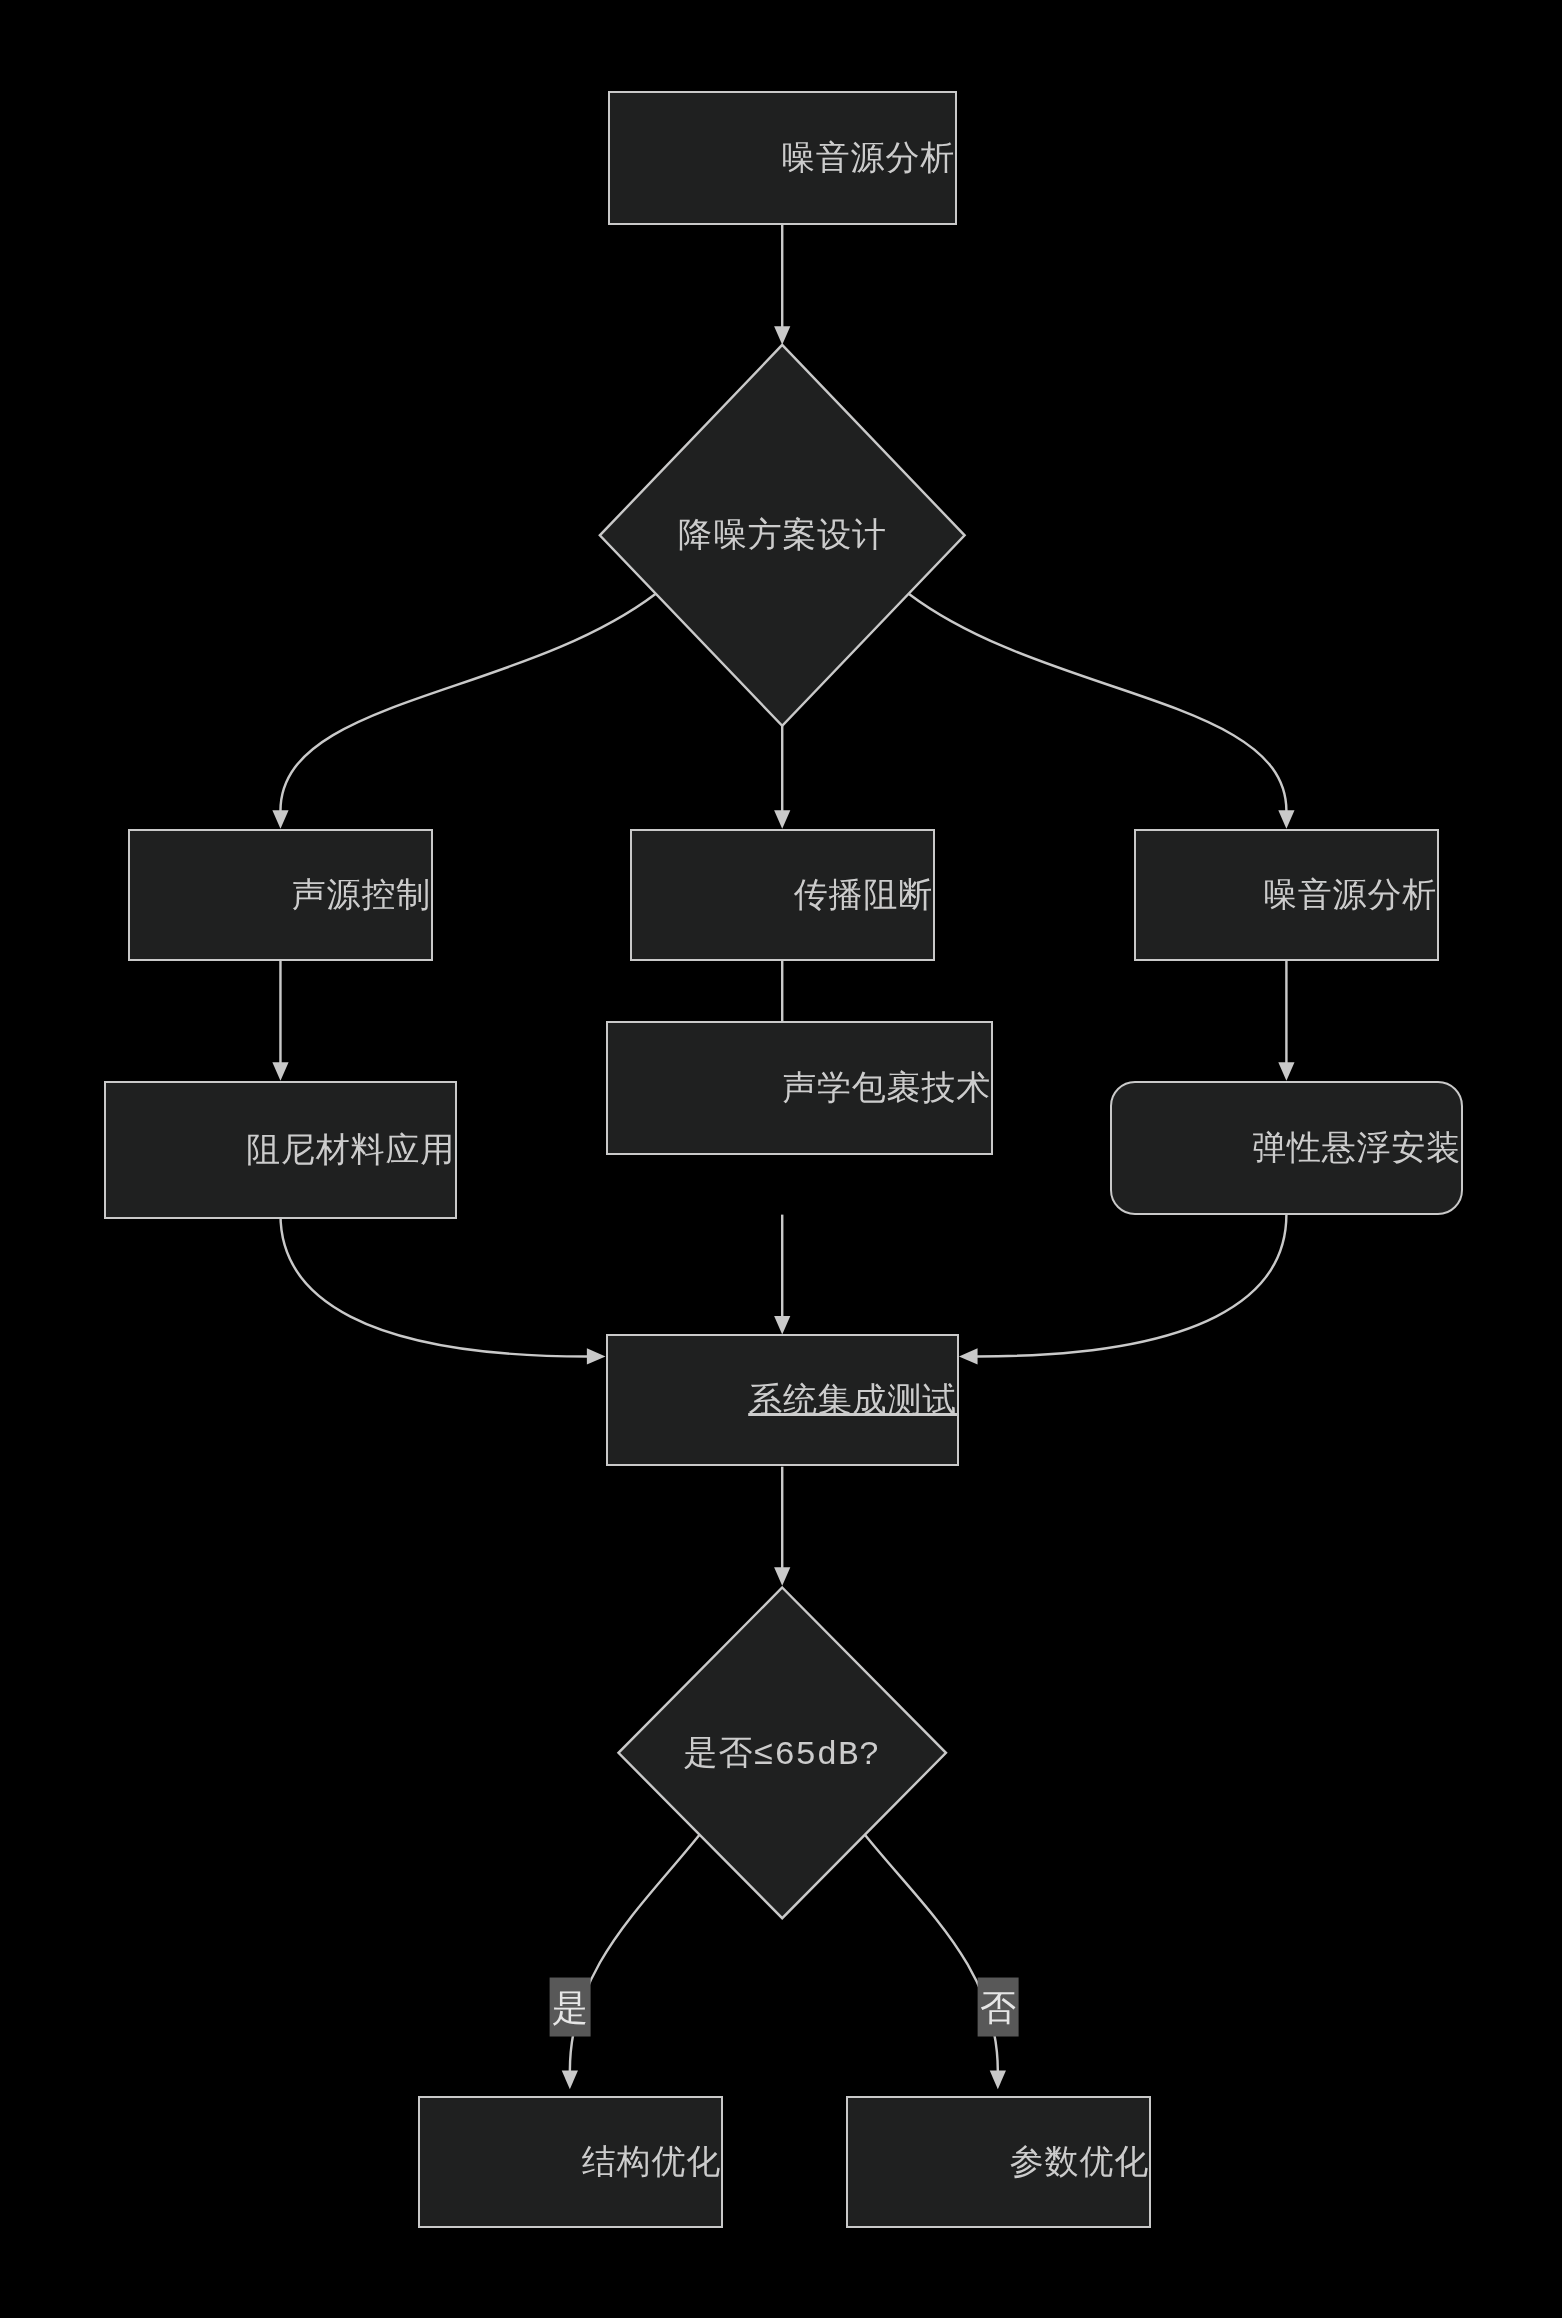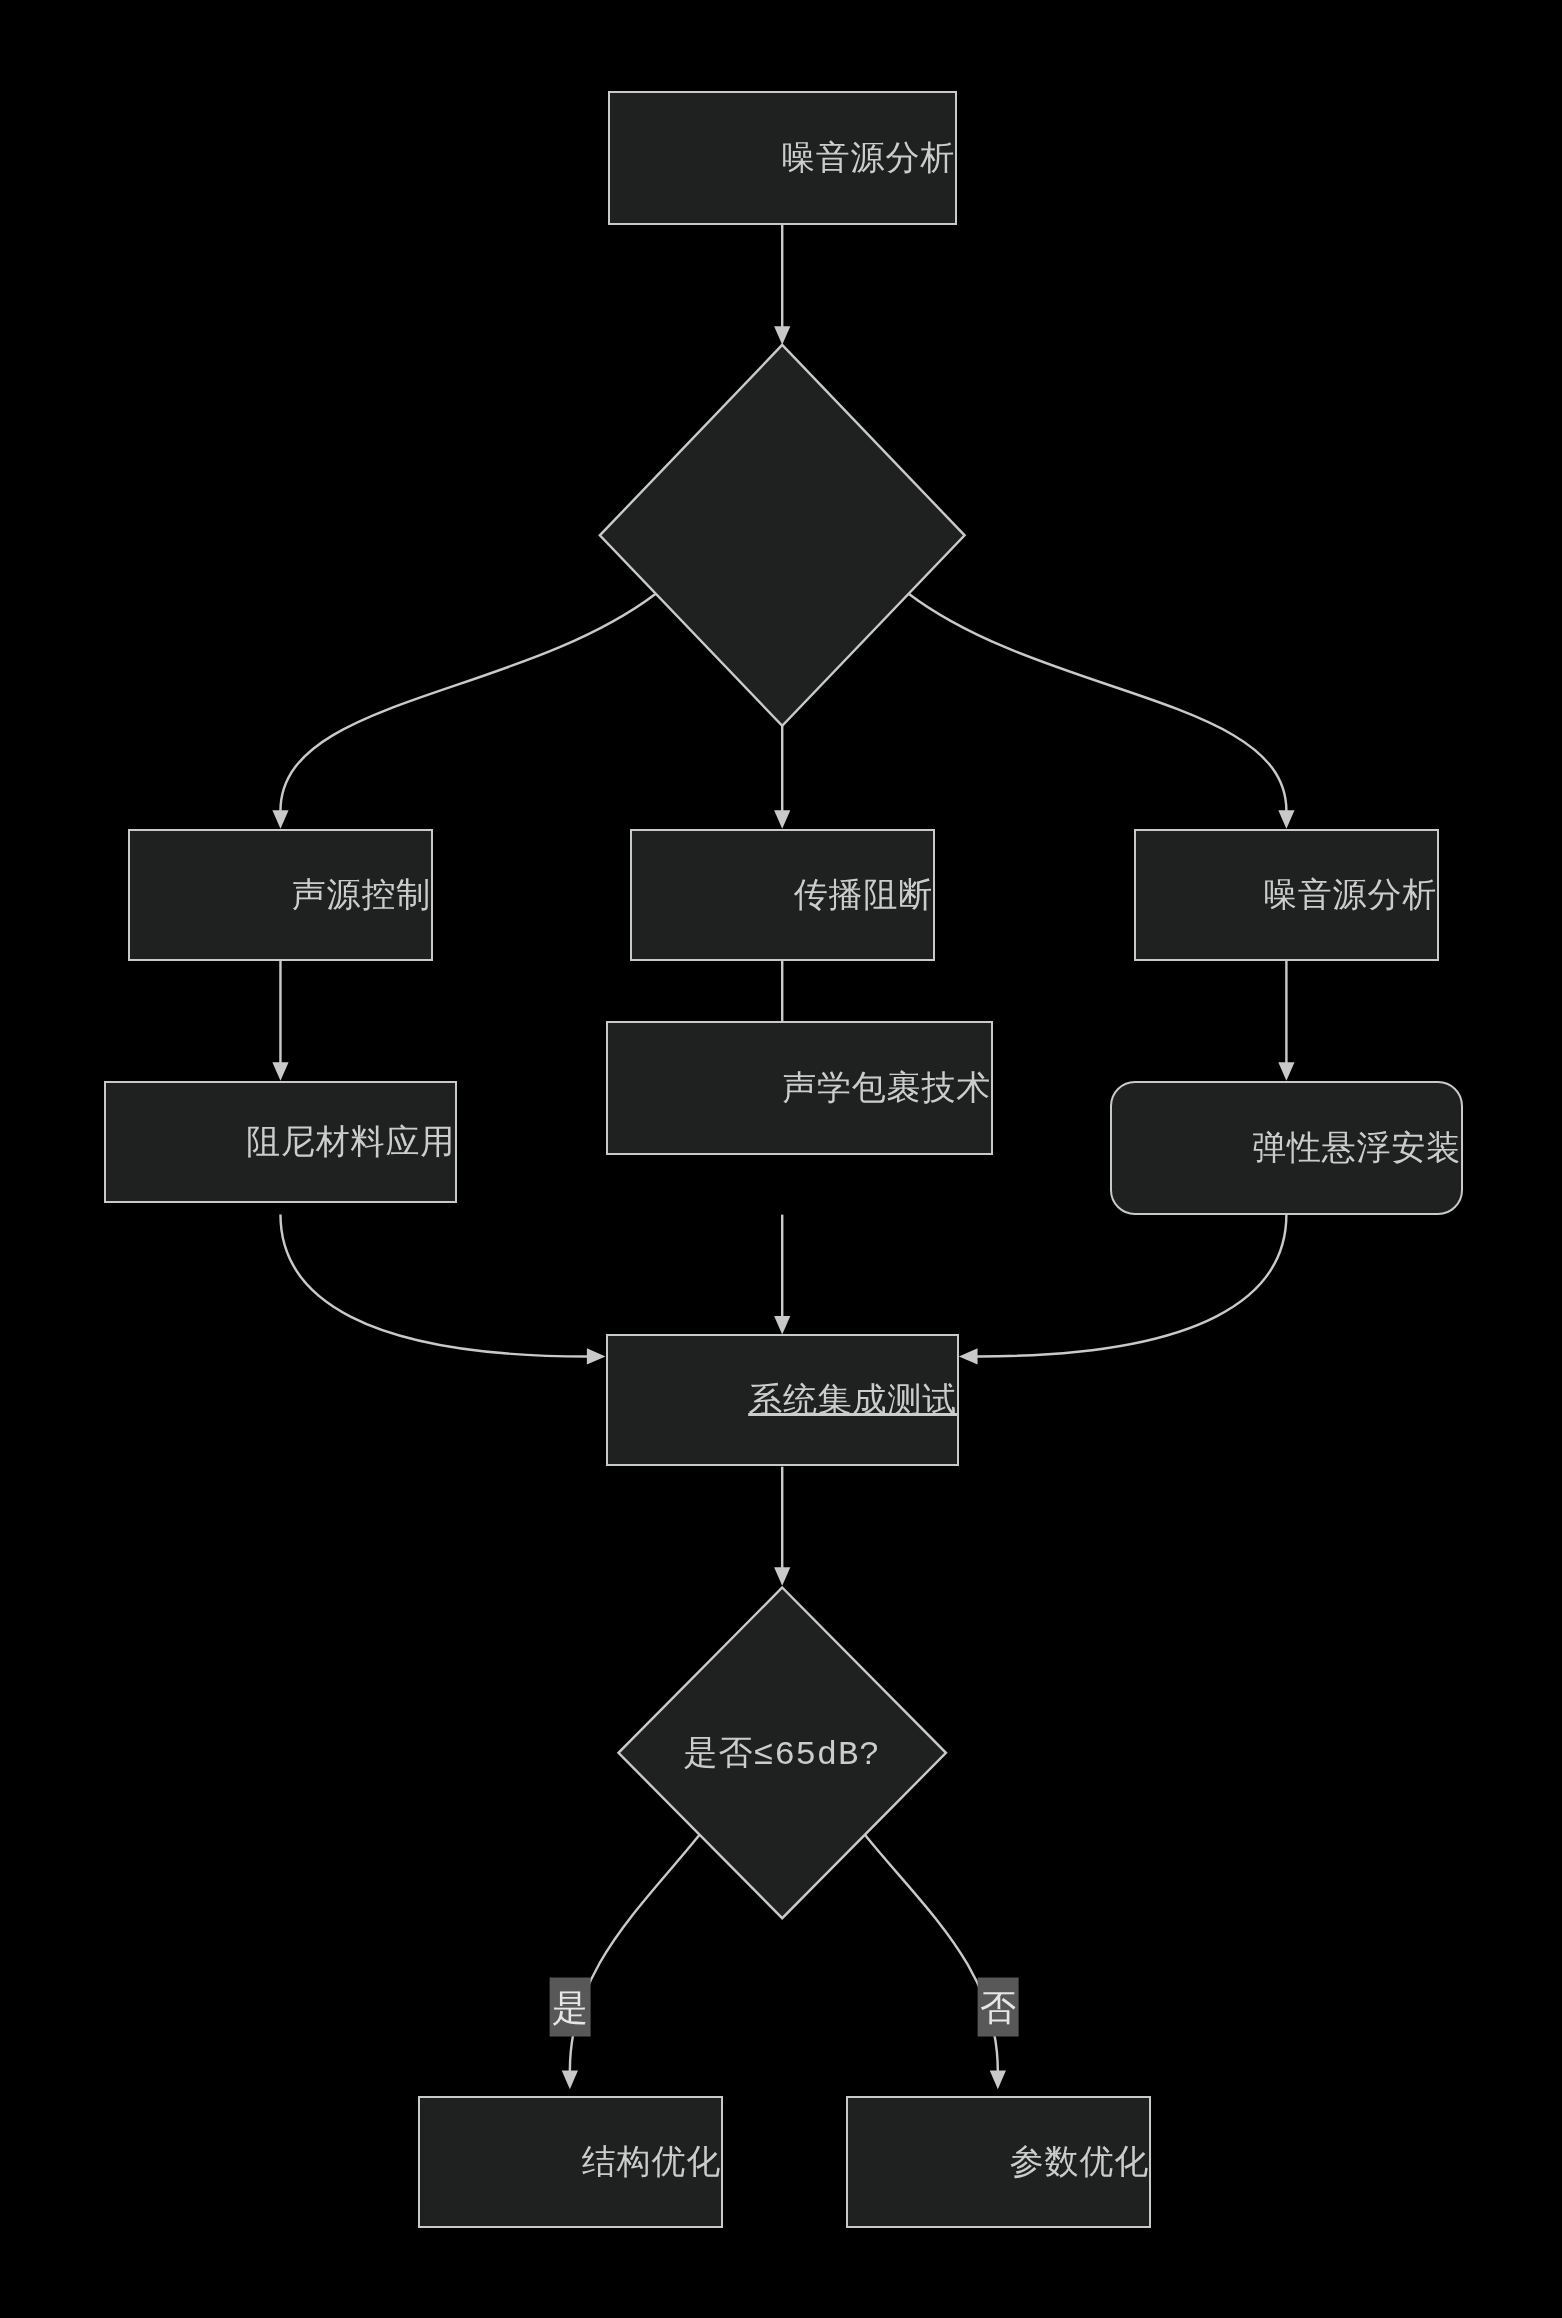--- a/index.html
+++ b/index.html
@@ -94,34 +94,37 @@
     <path class="edge-path" marker-end="url(#arrow)" d="M 1067 2263 C 1142 2356, 1231 2430, 1231 2555"></path>
 
     <polygon class="diamond-shape" points="965,425 1190,660 965,895 740,660"></polygon>
     <polygon class="diamond-shape" points="965,1958 1167,2162 965,2366 763,2162"></polygon>
   </svg>
 
   <div class="node" style="left:608px; top:91px; width:349px; height:134px;">
     <span>噪音源分析</span>
   </div>
 
+  <div class="diamond-label" style="left:604px; top:486px; width:357px; height:97px;">
+    <span>降噪方案设计</span>
+  </div>
 
   <div class="node" style="left:128px; top:829px; width:305px; height:132px;">
     <span>声源控制</span>
   </div>
 
   <div class="node" style="left:630px; top:829px; width:305px; height:132px;">
     <span>传播阻断</span>
   </div>
 
   <div class="node" style="left:1134px; top:829px; width:305px; height:132px;">
     <span>噪音源分析</span>
   </div>
 
-  <div class="node" style="left:104px; top:1081px; width:353px; height:122px;">
+  <div class="node" style="left:104px; top:1081px; width:353px; height:138px;">
     <span>阻尼材料应用</span>
   </div>
 
   <div class="node" style="left:606px; top:1021px; width:387px; height:134px;">
     <span>声学包裹技术</span>
   </div>
 
   <div class="node" style="left:1110px; top:1081px; width:353px; height:134px;border-radius:25px;">
     <span>弹性悬浮安装</span>
   </div>

